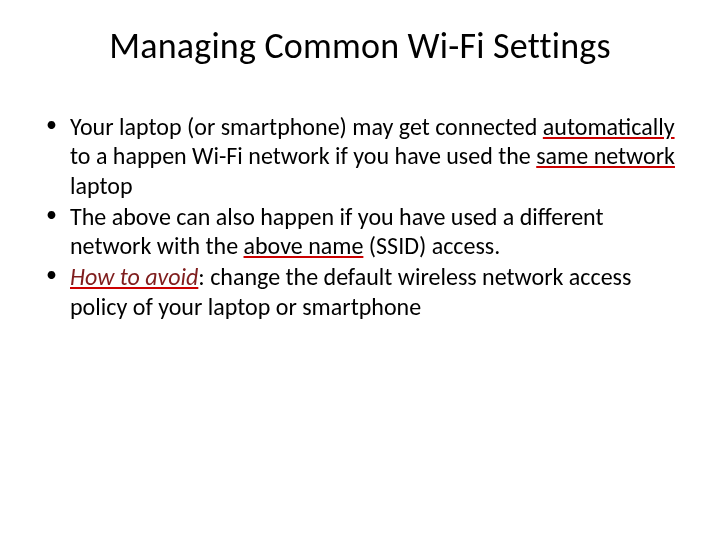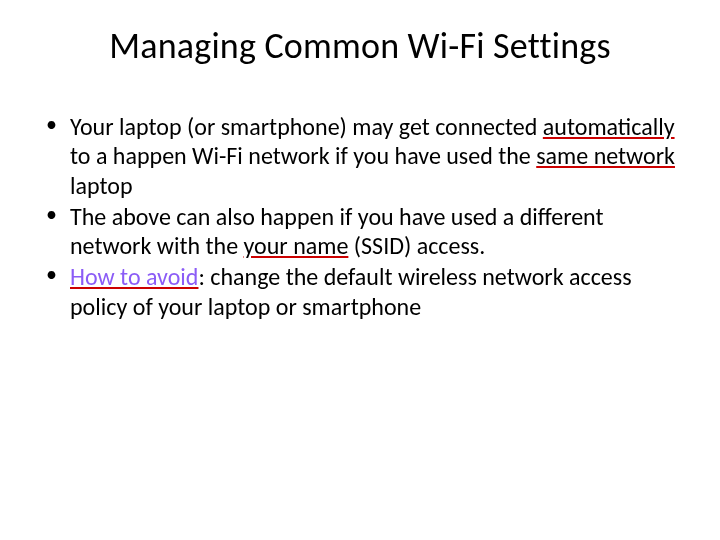--- a/index.html
+++ b/index.html
@@ -43,37 +43,38 @@
       color: #000;
       font-size: 22px;
     }
     .ul-red {
       text-decoration: underline;
       text-decoration-color: #cc0000;
       text-decoration-thickness: 2px;
       text-underline-offset: 2px;
     }
     .red {
-      color: #8b5cf6;
+      color: #7f1d1d;
+      font-style: italic;
     }
   </style>
 </head>
 <body>
 
 <div class="slide">
   <h1 class="title">Managing Common Wi-Fi Settings</h1>
 
   <ul class="bullet-list">
 
     <li class="bullet-item">
       <span>Your laptop (or smartphone) may get connected </span><span class="ul-red">automatically</span><span> to a happen Wi-Fi network if you have used the </span><span class="ul-red">same network</span><span> laptop</span>
     </li>
 
     <li class="bullet-item">
-      <span> The above can also happen if you have used a different network with the </span><span class="ul-red">your name</span><span> (SSID) access.</span>
+      <span> The above can also happen if you have used a different network with the </span><span class="ul-red">above name</span><span> (SSID) access.</span>
     </li>
 
     <li class="bullet-item">
       <span class="red ul-red">How to avoid</span><span>: change the default wireless network access policy of your laptop or smartphone</span>
     </li>
 
   </ul>
 </div>
 
 </body></html>

